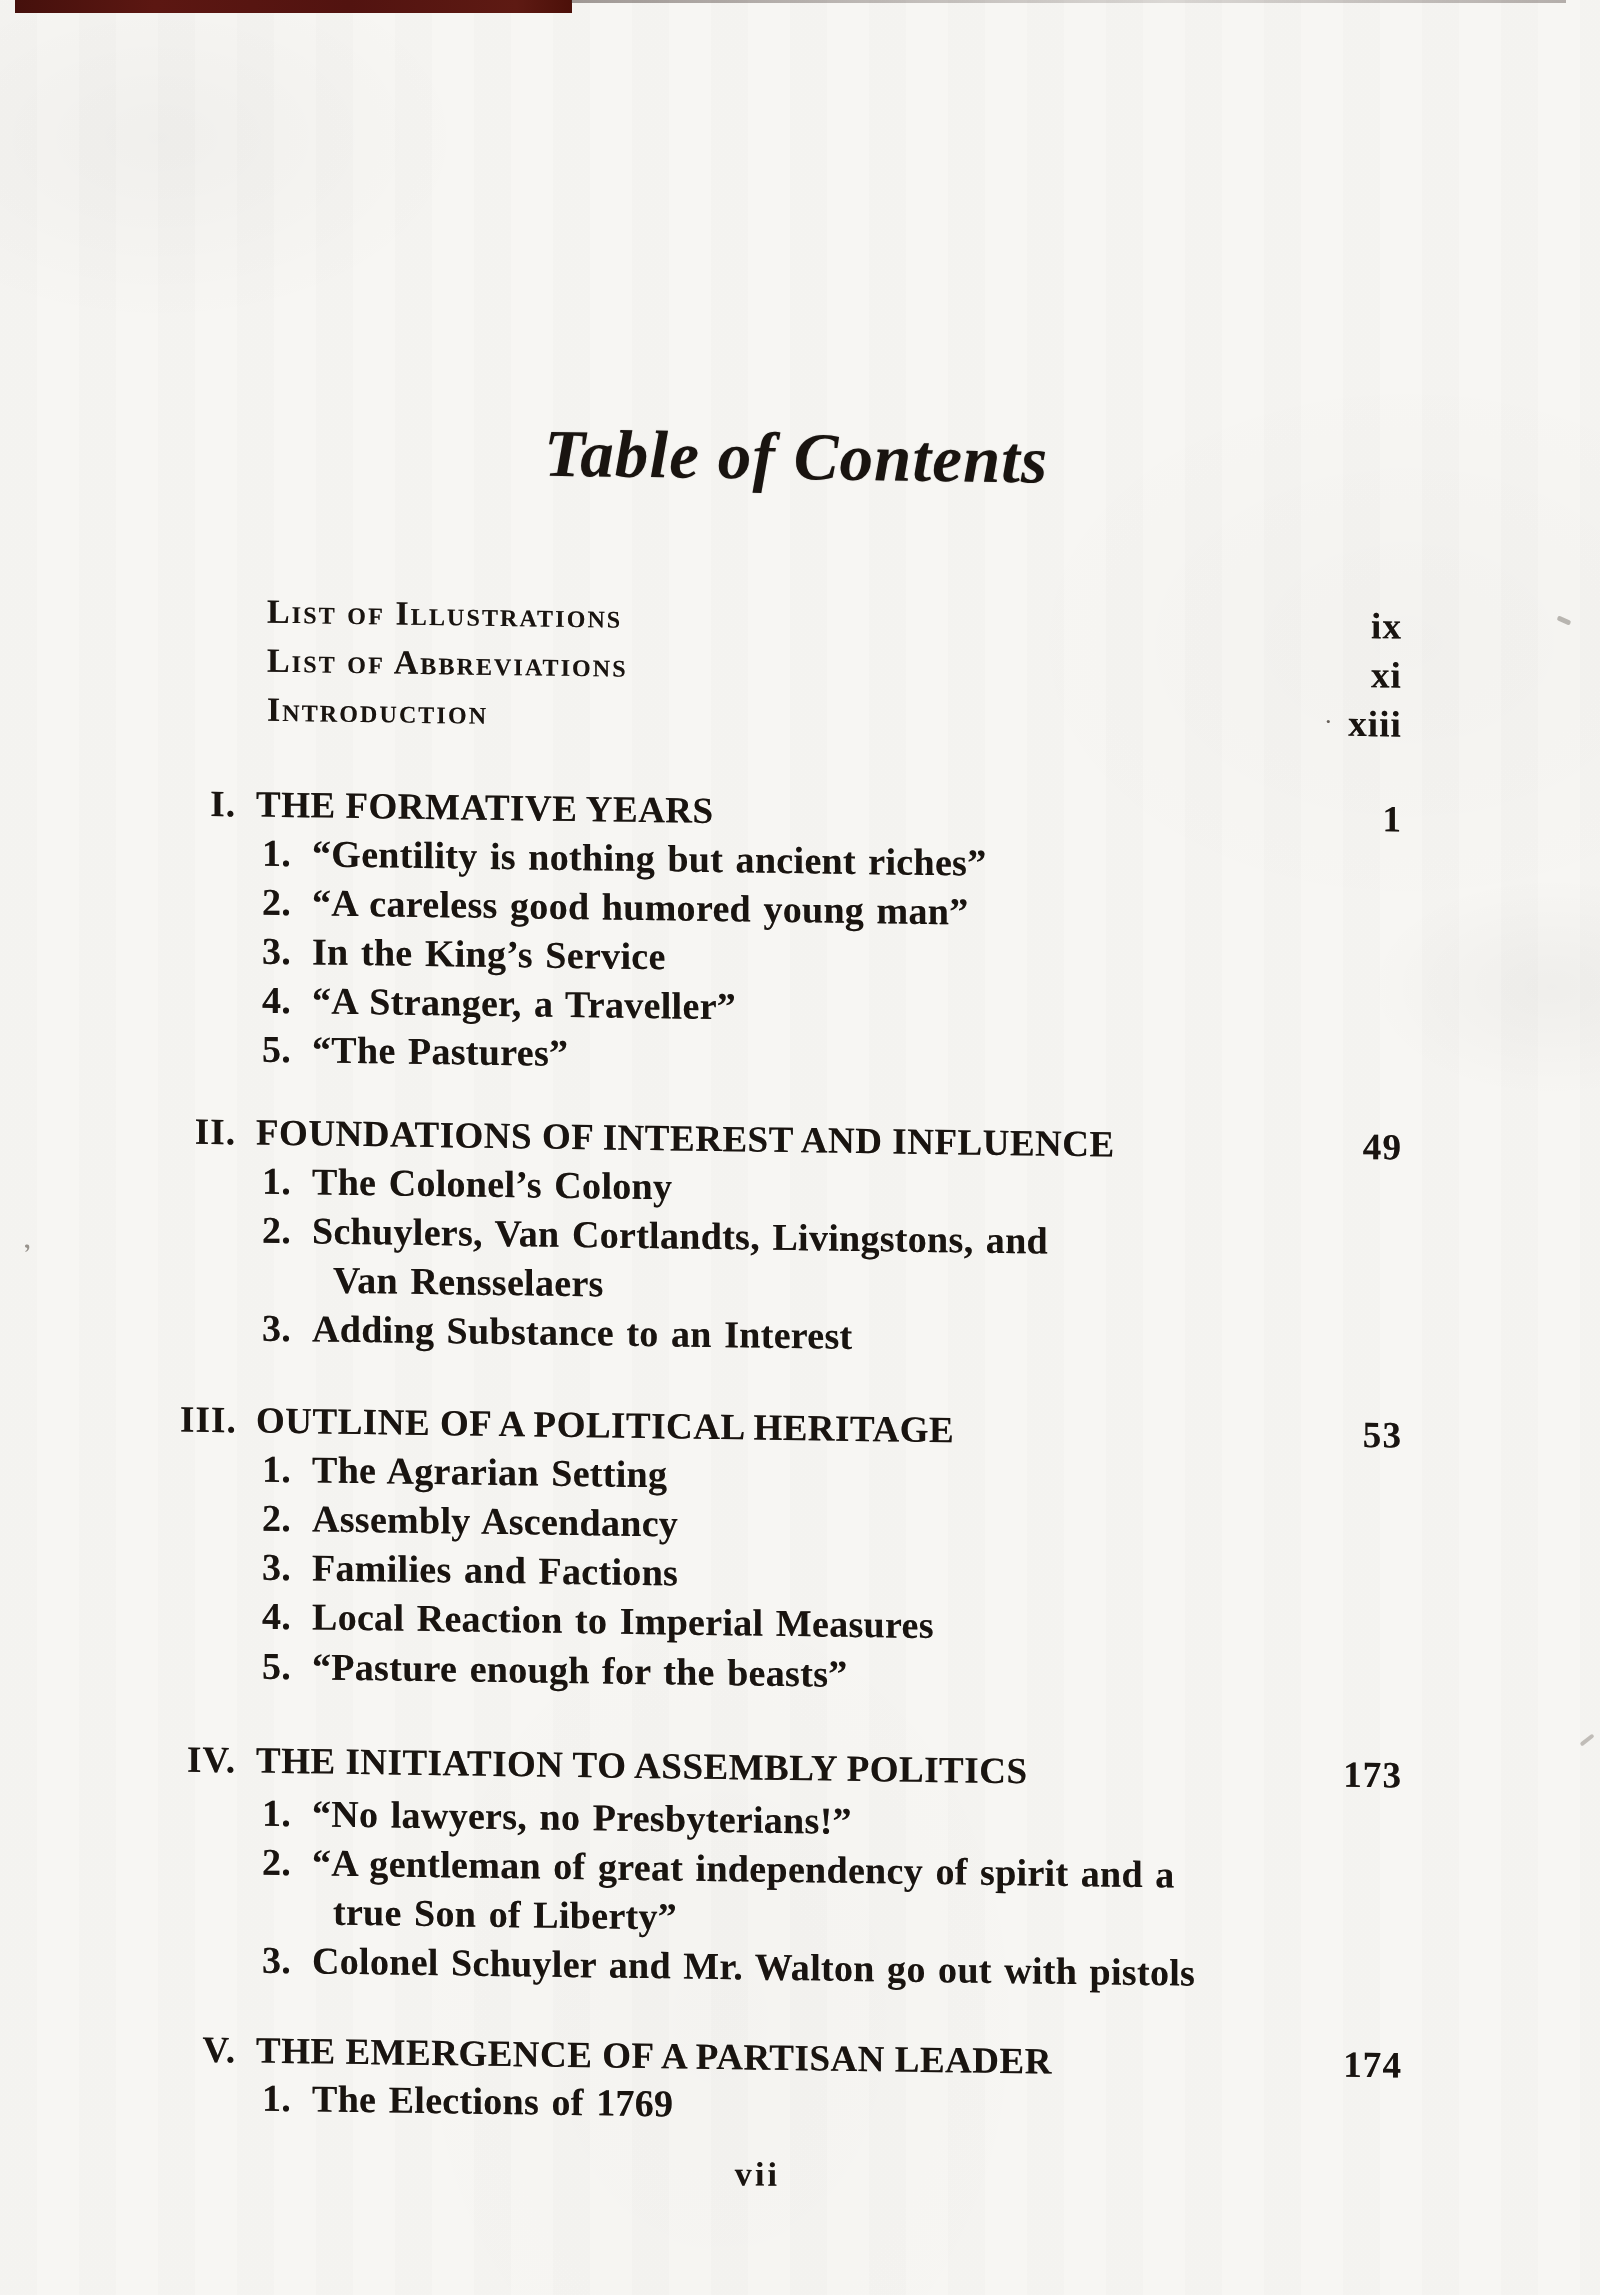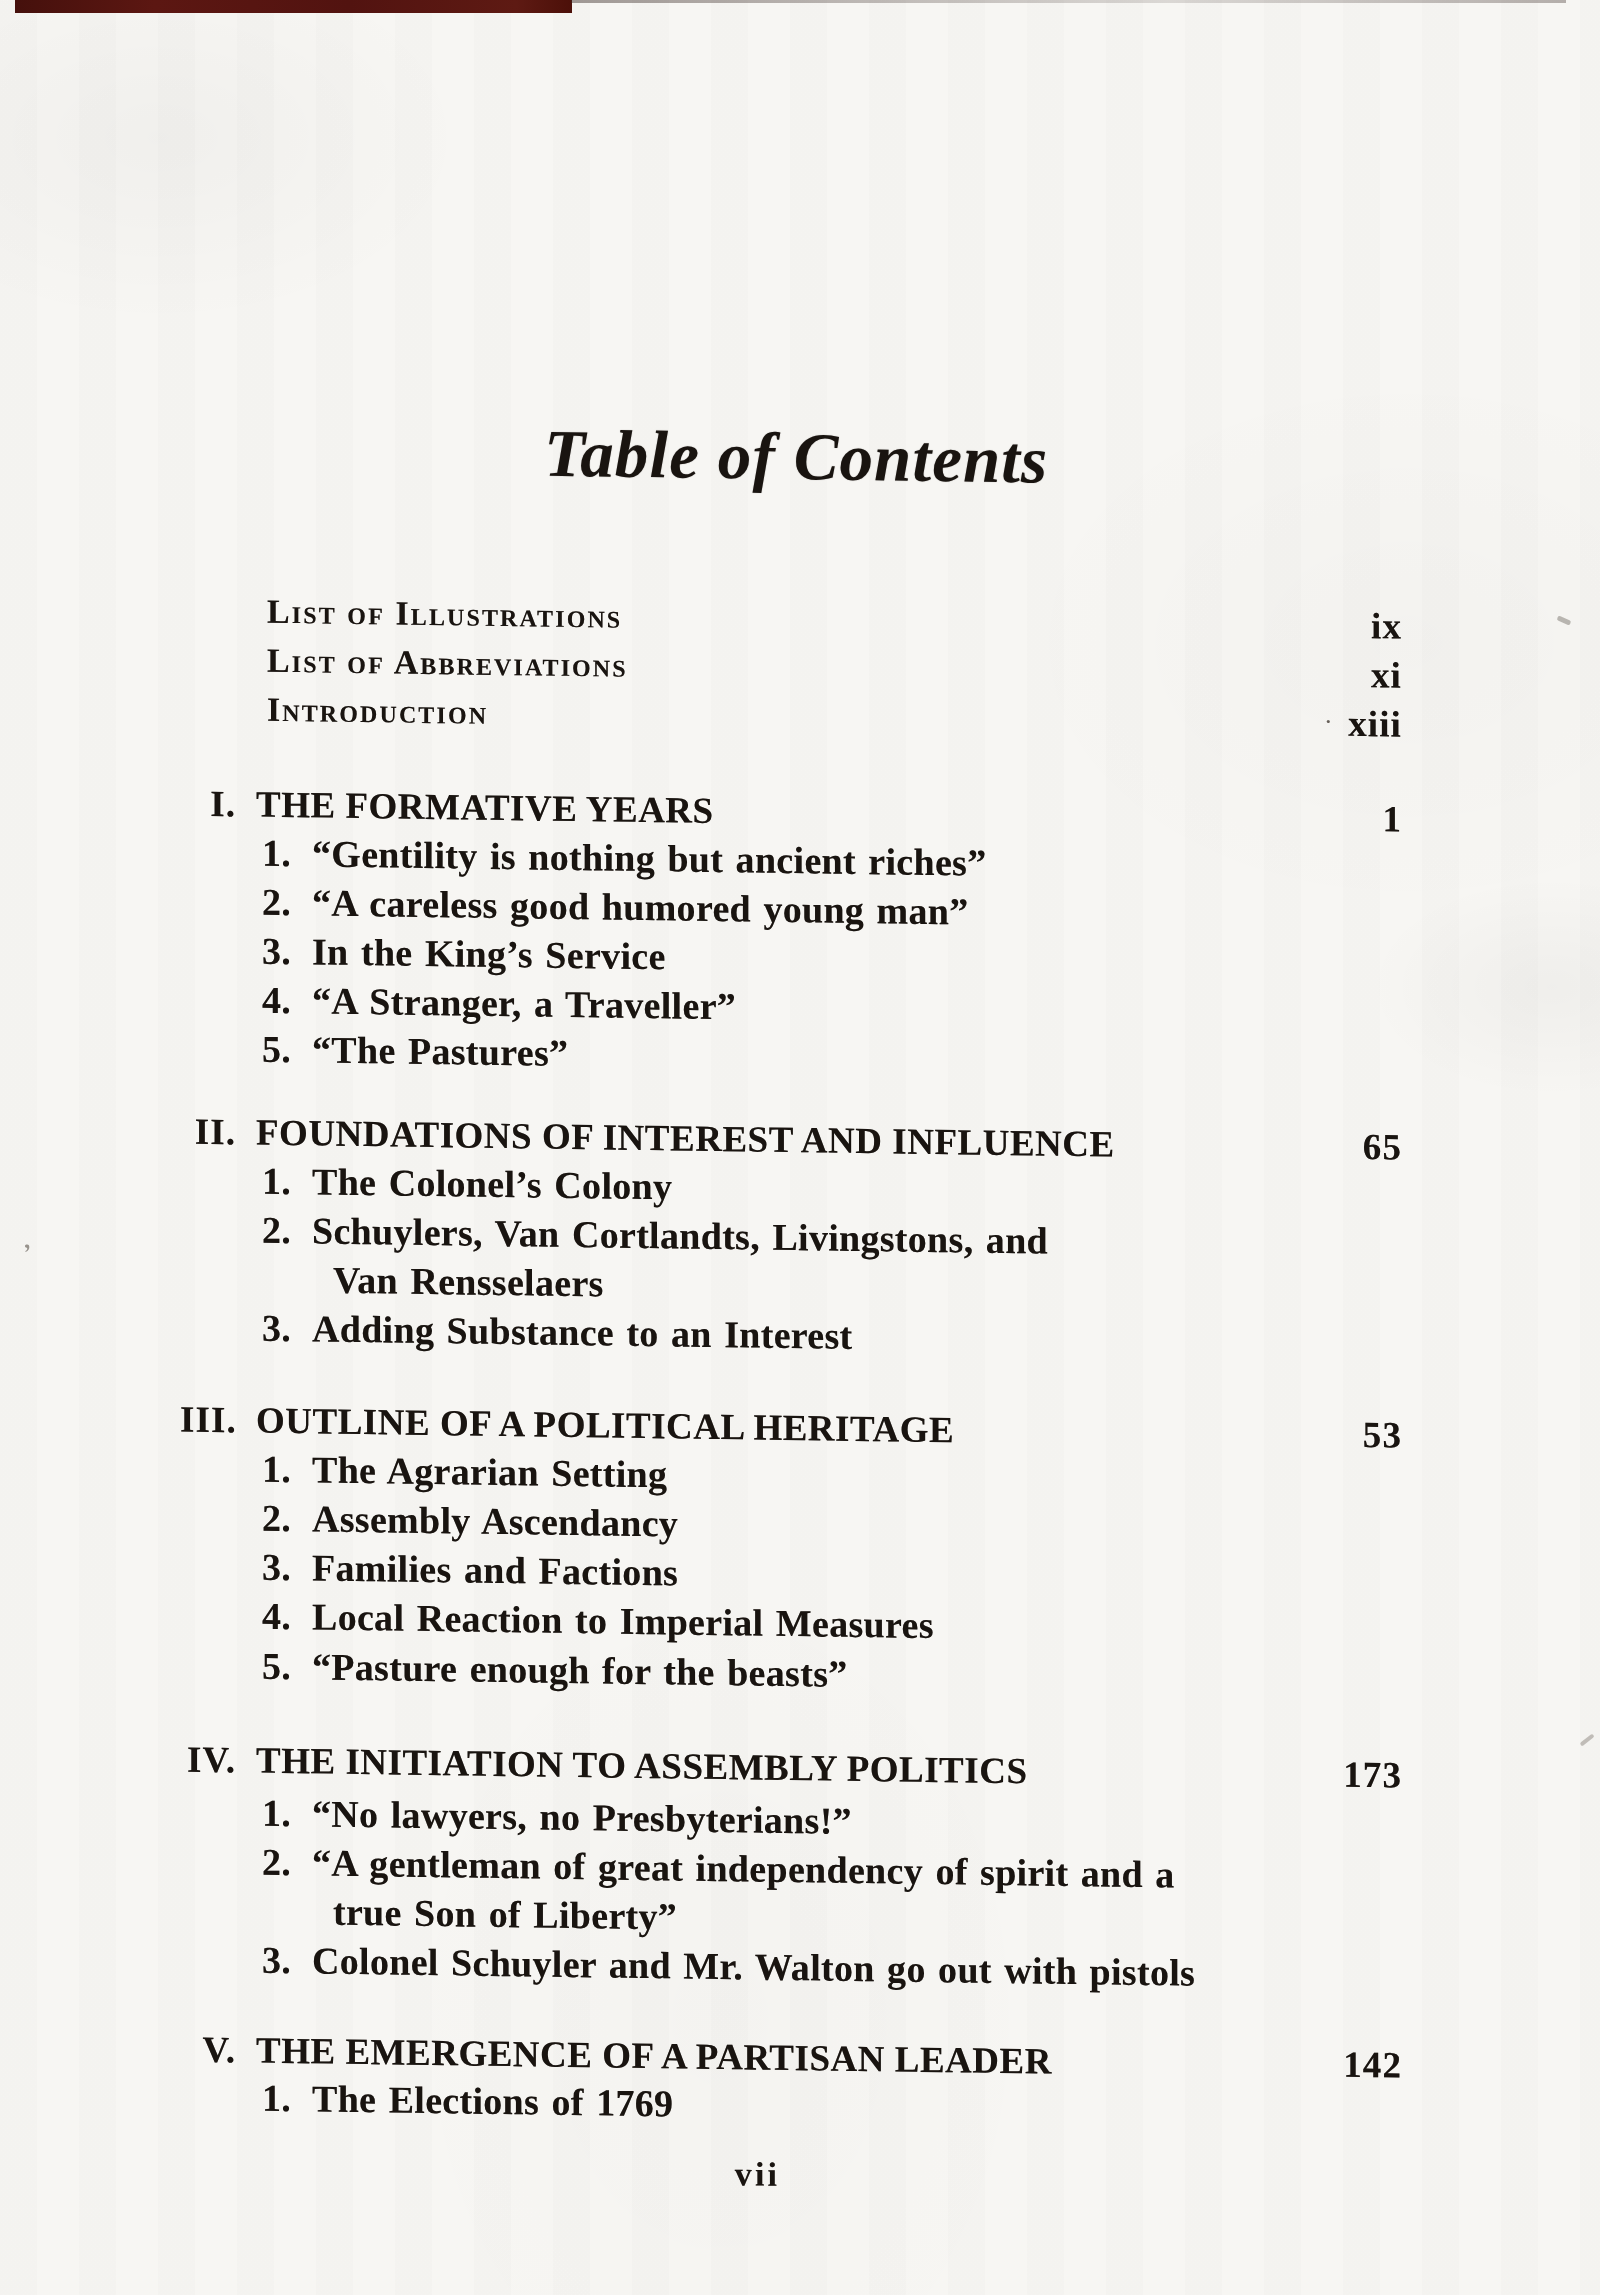--- a/index.html
+++ b/index.html
@@ -103,33 +103,33 @@
       <div class="fm-row" style="top: 686px;">
         <span class="fm-label">Introduction</span>
         <span class="page-num"><span class="fm-mark">·</span>xiii</span>
       </div>
       <div class="head-row" style="top: 782px;"><span class="head-num">I.</span><span class="head-title">THE FORMATIVE YEARS</span><span class="head-page">1</span></div>
       <div class="item-line" style="top: 830px;"><span class="item-num">1.</span><span class="item-text">“Gentility is nothing but ancient riches”</span></div>
       <div class="item-line" style="top: 879px;"><span class="item-num">2.</span><span class="item-text">“A careless good humored young man”</span></div>
       <div class="item-line" style="top: 928px;"><span class="item-num">3.</span><span class="item-text">In the King’s Service</span></div>
       <div class="item-line" style="top: 977px;"><span class="item-num">4.</span><span class="item-text">“A Stranger, a Traveller”</span></div>
       <div class="item-line" style="top: 1026px;"><span class="item-num">5.</span><span class="item-text">“The Pastures”</span></div>
-      <div class="head-row" style="top: 1110px;"><span class="head-num">II.</span><span class="head-title">FOUNDATIONS OF INTEREST AND INFLUENCE</span><span class="head-page">65</span></div>
+      <div class="head-row" style="top: 1110px;"><span class="head-num">II.</span><span class="head-title">FOUNDATIONS OF INTEREST AND INFLUENCE</span><span class="head-page">49</span></div>
       <div class="item-line" style="top: 1158px;"><span class="item-num">1.</span><span class="item-text">The Colonel’s Colony</span></div>
       <div class="item-line" style="top: 1207px;"><span class="item-num">2.</span><span class="item-text">Schuylers, Van Cortlandts, Livingstons, and</span></div>
       <div class="item-line cont" style="top: 1256px;"><span class="item-text">Van Rensselaers</span></div>
       <div class="item-line" style="top: 1305px;"><span class="item-num">3.</span><span class="item-text">Adding Substance to an Interest</span></div>
       <div class="head-row" style="top: 1398px;"><span class="head-num">III.</span><span class="head-title">OUTLINE OF A POLITICAL HERITAGE</span><span class="head-page">53</span></div>
       <div class="item-line" style="top: 1446px;"><span class="item-num">1.</span><span class="item-text">The Agrarian Setting</span></div>
       <div class="item-line" style="top: 1495px;"><span class="item-num">2.</span><span class="item-text">Assembly Ascendancy</span></div>
       <div class="item-line" style="top: 1544px;"><span class="item-num">3.</span><span class="item-text">Families and Factions</span></div>
       <div class="item-line" style="top: 1593px;"><span class="item-num">4.</span><span class="item-text">Local Reaction to Imperial Measures</span></div>
       <div class="item-line" style="top: 1643px;"><span class="item-num">5.</span><span class="item-text">“Pasture enough for the beasts”</span></div>
       <div class="head-row" style="top: 1738px;"><span class="head-num">IV.</span><span class="head-title">THE INITIATION TO ASSEMBLY POLITICS</span><span class="head-page">173</span></div>
       <div class="item-line" style="top: 1790px;"><span class="item-num">1.</span><span class="item-text">“No lawyers, no Presbyterians!”</span></div>
       <div class="item-line" style="top: 1839px;"><span class="item-num">2.</span><span class="item-text">“A gentleman of great independency of spirit and a</span></div>
       <div class="item-line cont" style="top: 1888px;"><span class="item-text">true Son of Liberty”</span></div>
       <div class="item-line" style="top: 1937px;"><span class="item-num">3.</span><span class="item-text">Colonel Schuyler and Mr. Walton go out with pistols</span></div>
-      <div class="head-row" style="top: 2028px;"><span class="head-num">V.</span><span class="head-title">THE EMERGENCE OF A PARTISAN LEADER</span><span class="head-page">142</span></div>
+      <div class="head-row" style="top: 2028px;"><span class="head-num">V.</span><span class="head-title">THE EMERGENCE OF A PARTISAN LEADER</span><span class="head-page">174</span></div>
       <div class="item-line" style="top: 2075px;"><span class="item-num">1.</span><span class="item-text">The Elections of 1769</span></div>
     </div>
 </div>
 
 
 </body></html>

